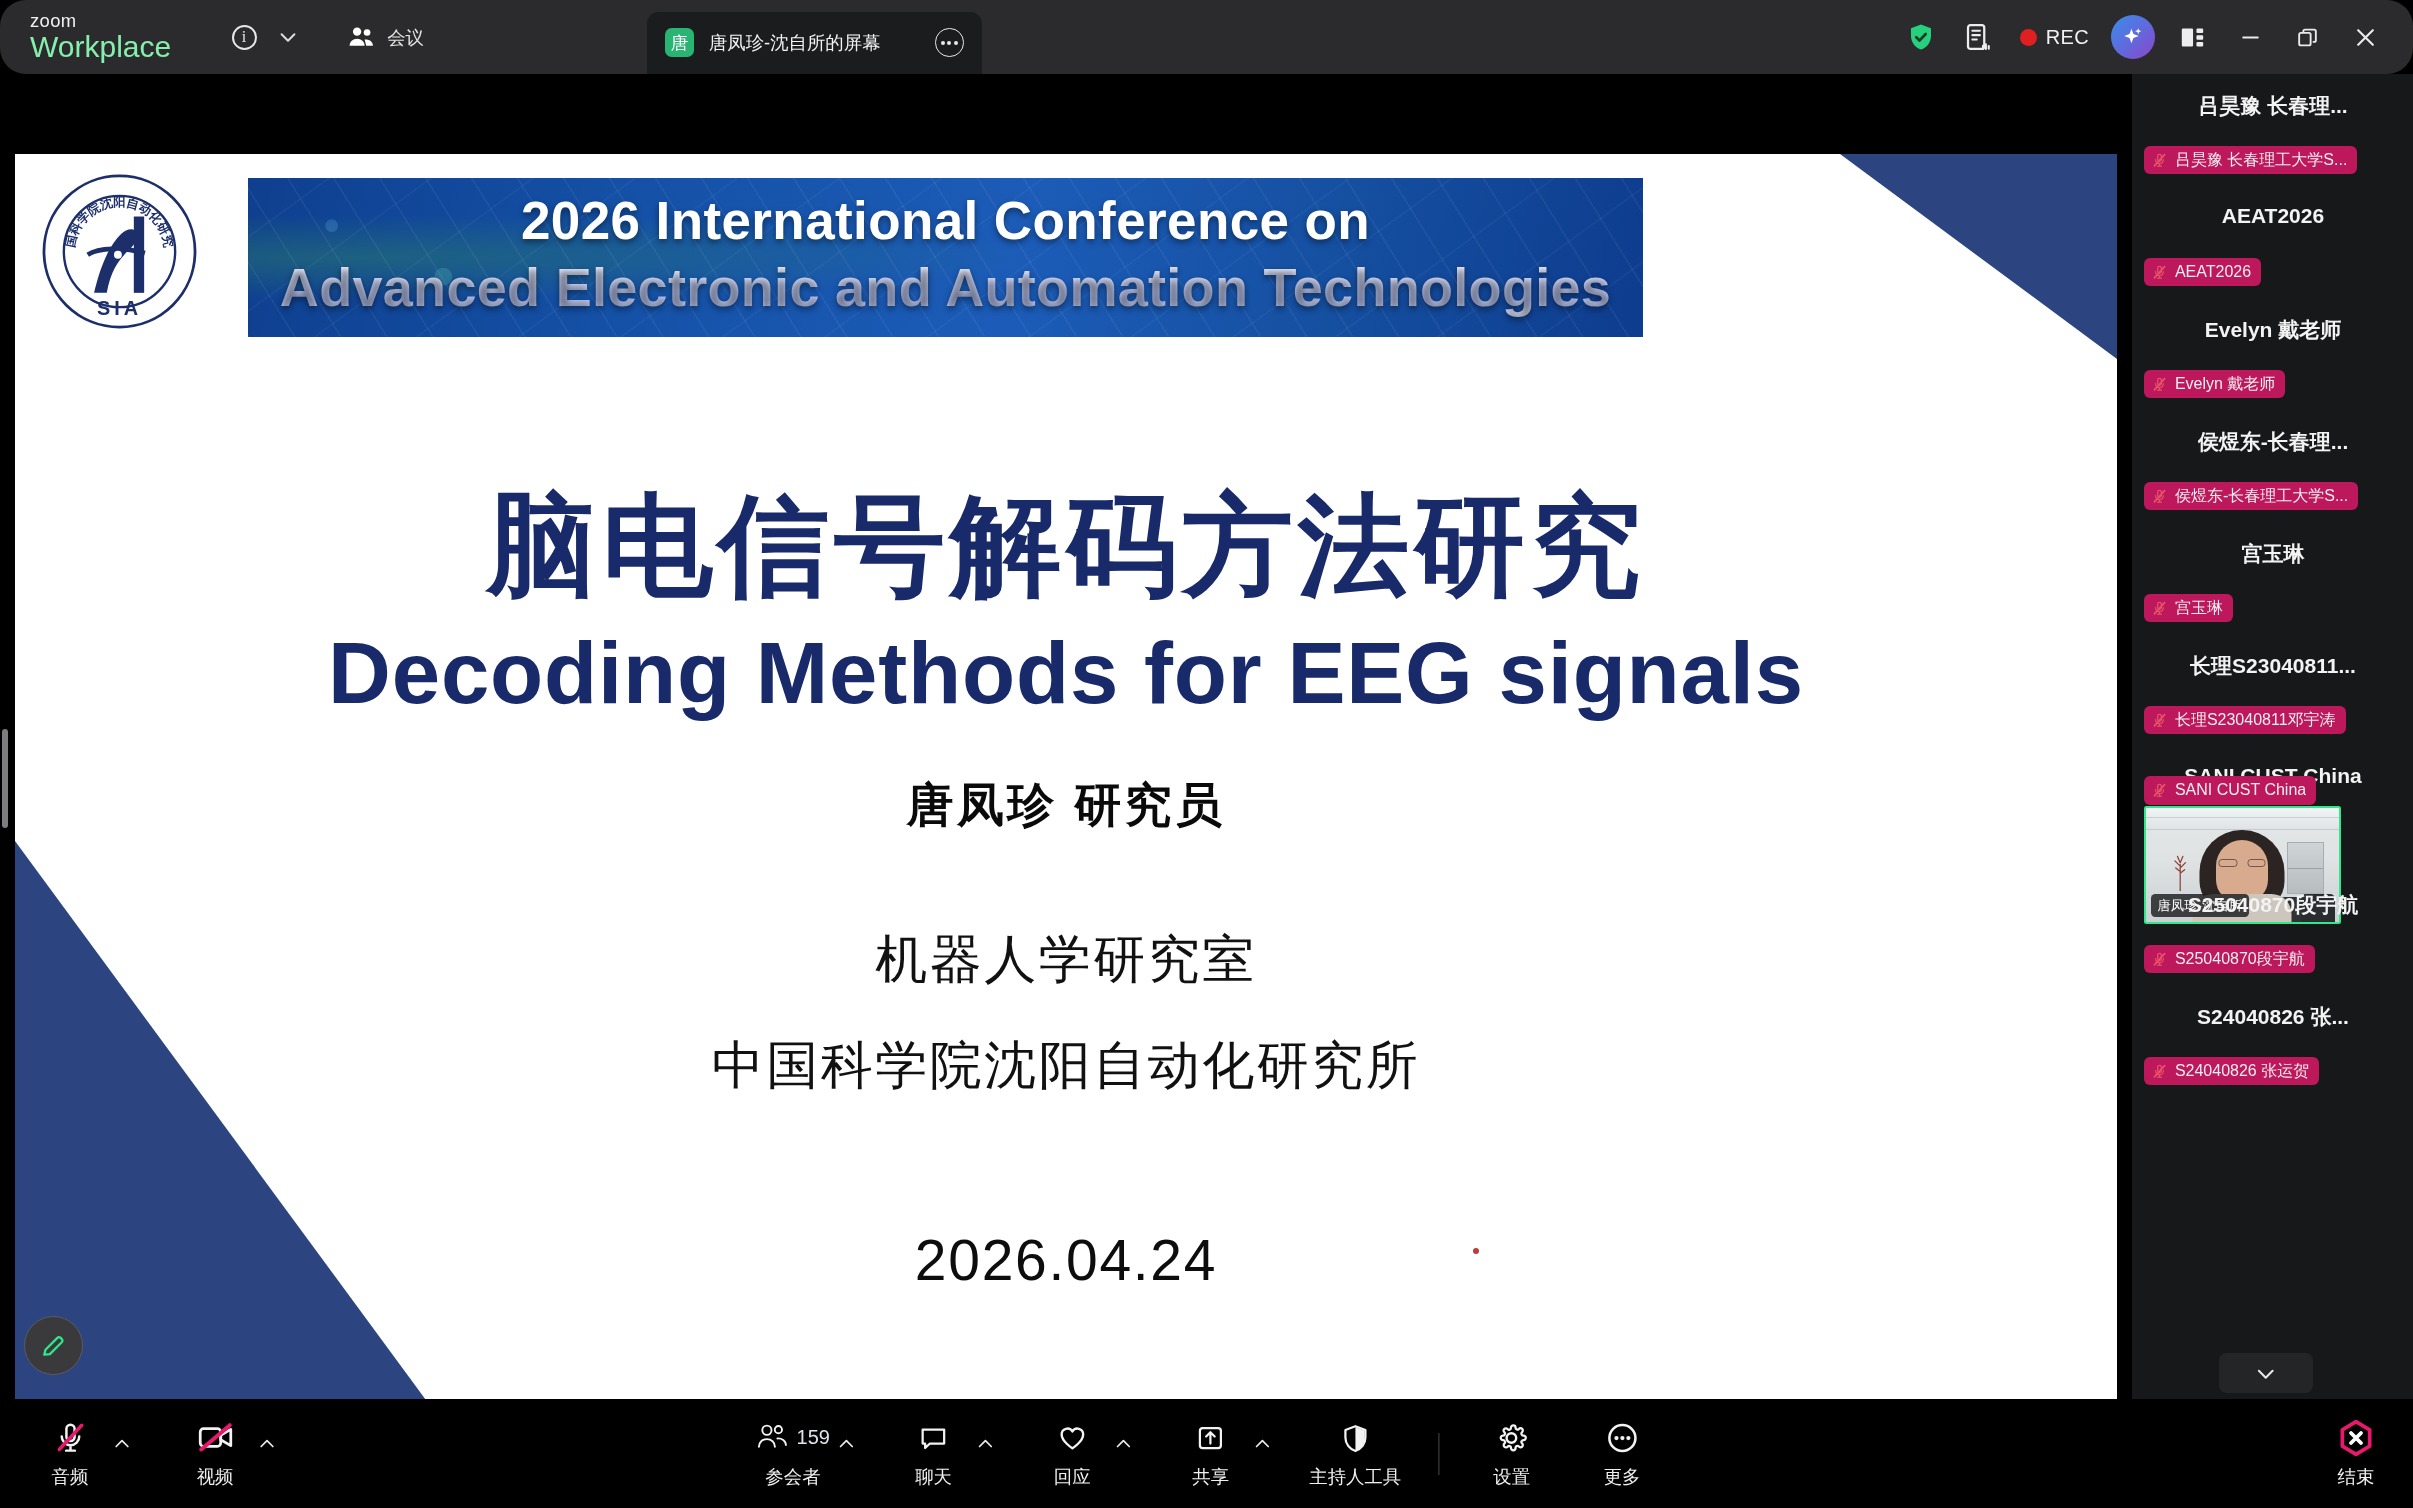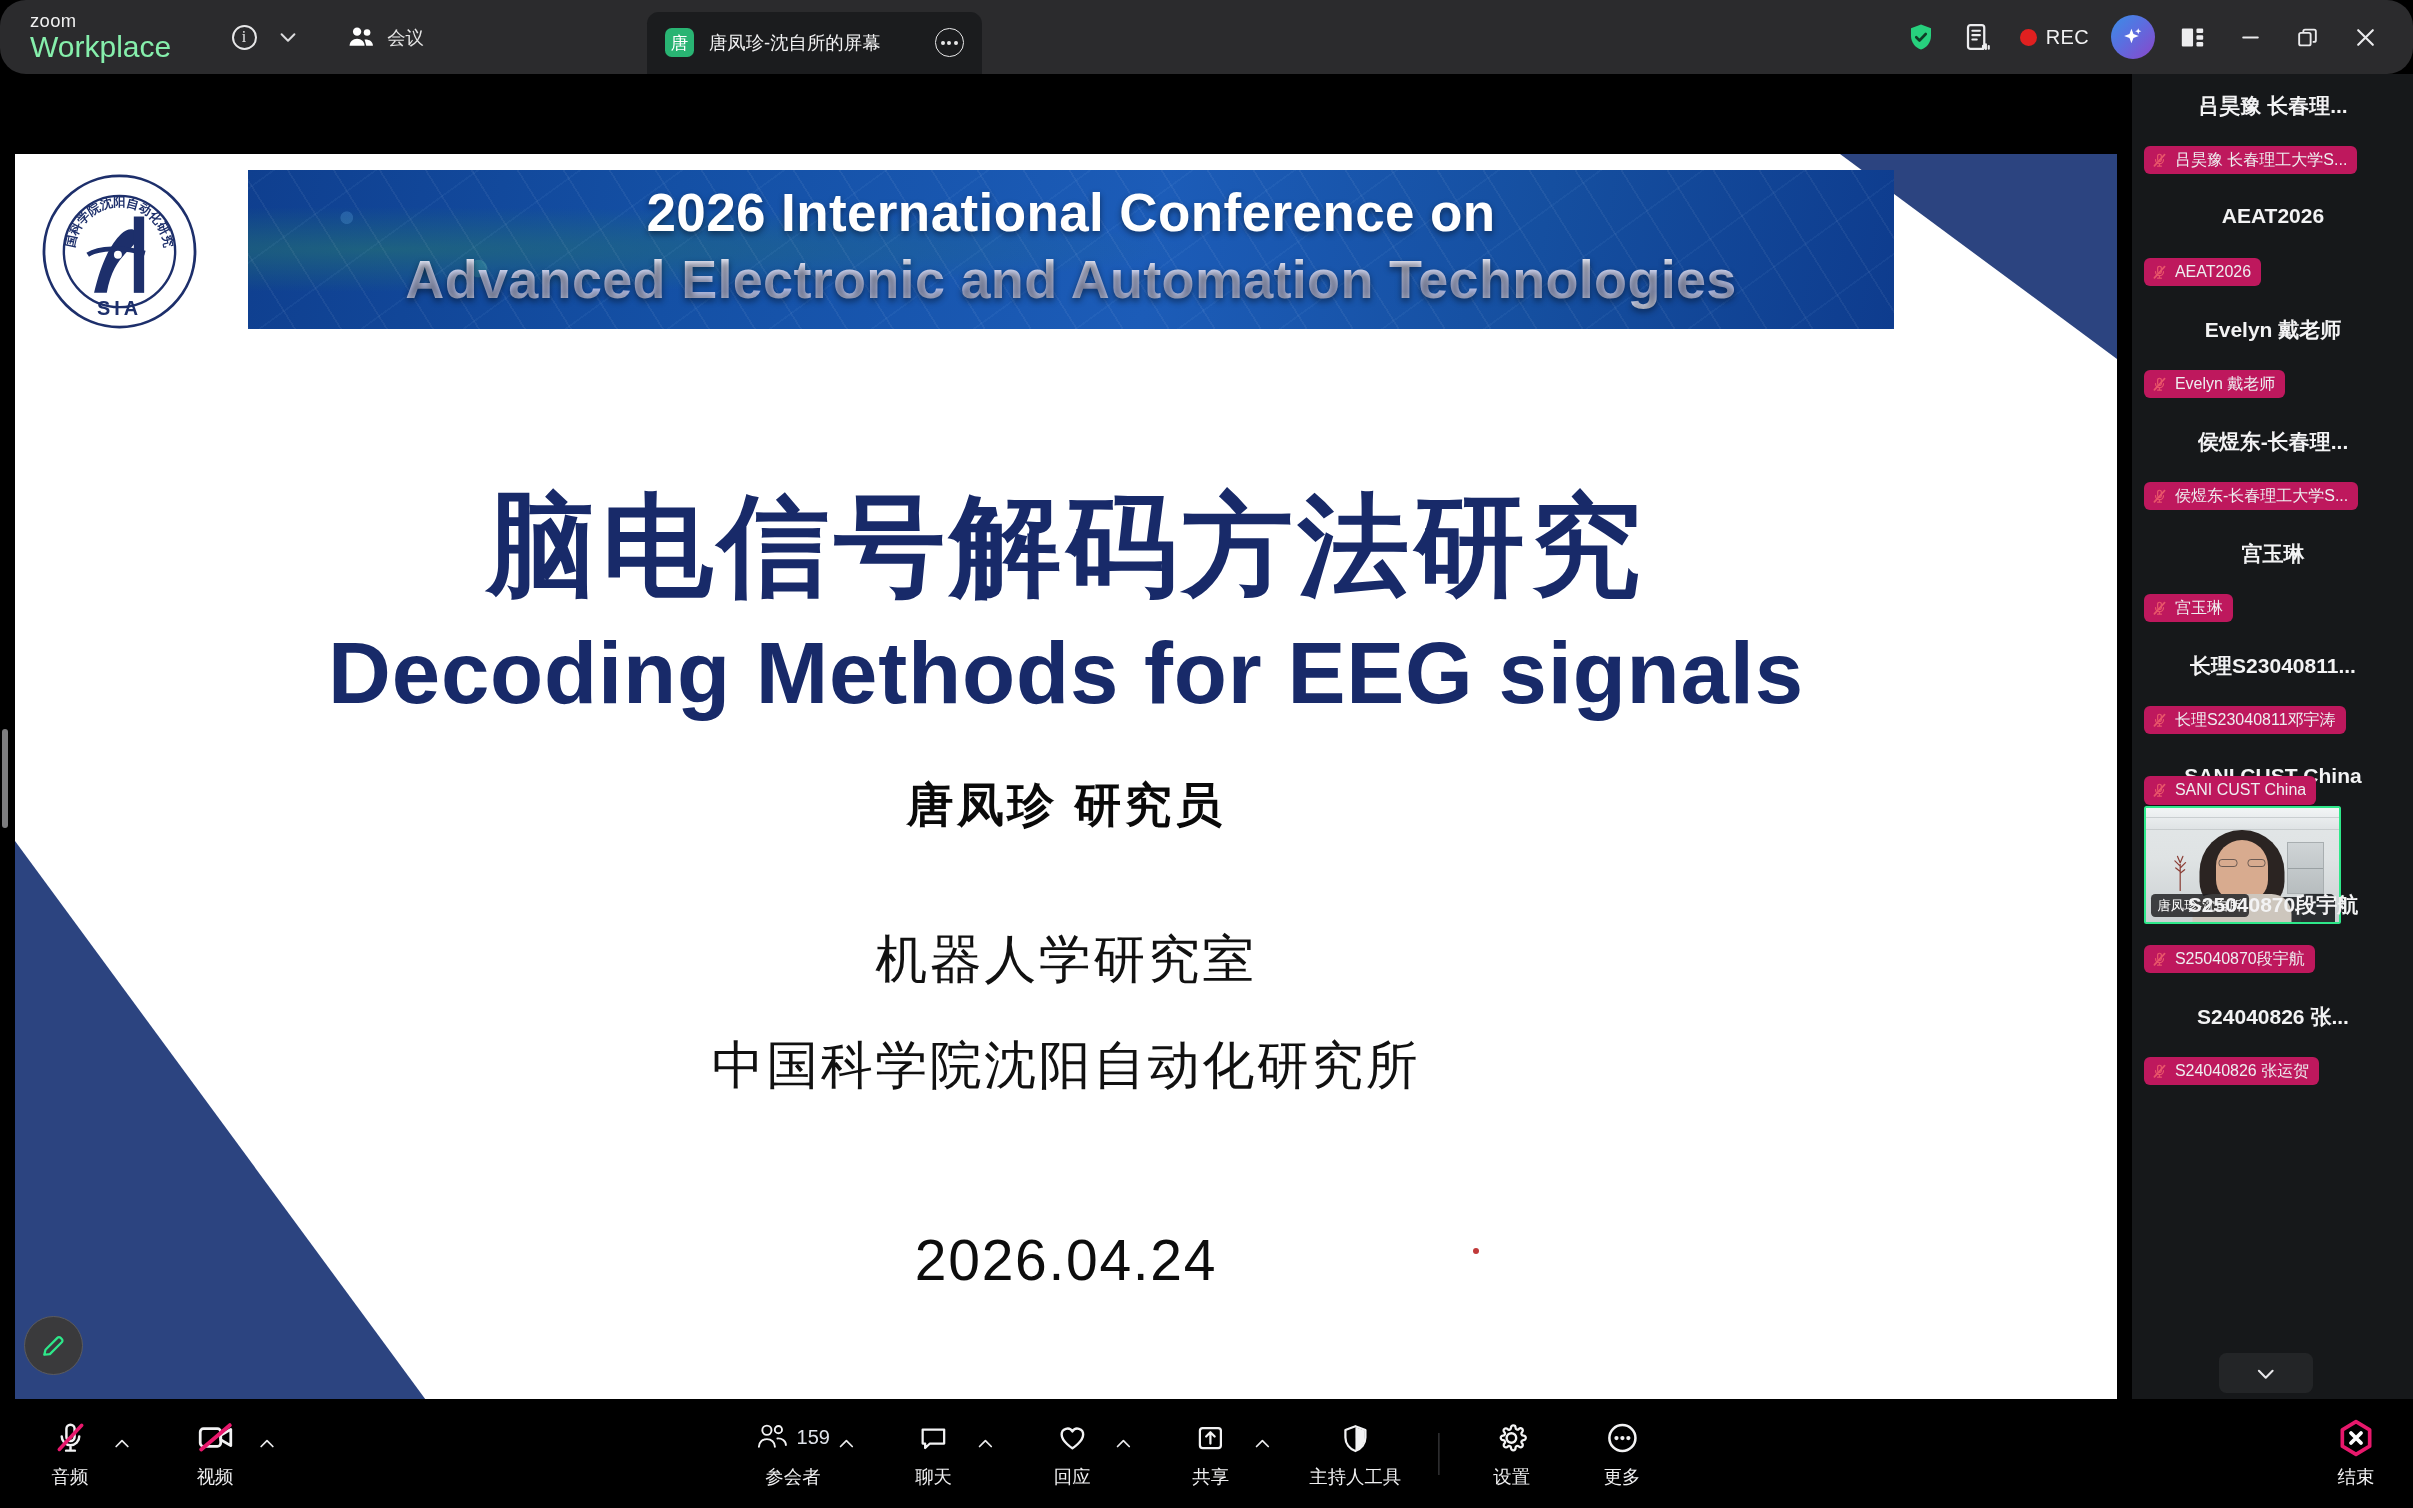--- a/index.html
+++ b/index.html
@@ -72,21 +72,21 @@
   }
   .tri-bl {
     position: absolute; left: 0; bottom: 0; width: 419px; height: 570px;
     background: #2c4480;
     clip-path: polygon(0 0, 0 100%, 100% 100%);
   }
   .sia-logo {
     position: absolute; left: 25px; top: 18.4px; width: 159px; height: 159px;
   }
   .banner {
-    position: absolute; left: 233px; top: 16px; width: 1646px; height: 159px;
+    position: absolute; left: 233px; top: 24px; width: 1395px; height: 159px;
     background:
       radial-gradient(ellipse at 8% 50%, rgba(40,120,110,.55) 0%, rgba(20,60,140,0) 38%),
       linear-gradient(100deg,#0f3f8f 0%, #1450a5 26%, #1c5cb8 55%, #154fa0 78%, #0e3c8e 100%);
     overflow: hidden;
   }
   .banner::before {
     content:""; position:absolute; inset:0;
     background:
       repeating-linear-gradient(58deg, rgba(255,255,255,.05) 0 1.7px, rgba(255,255,255,0) 1.7px 39px),
       repeating-linear-gradient(-36deg, rgba(160,210,255,.05) 0 1.7px, rgba(255,255,255,0) 1.7px 60px),

